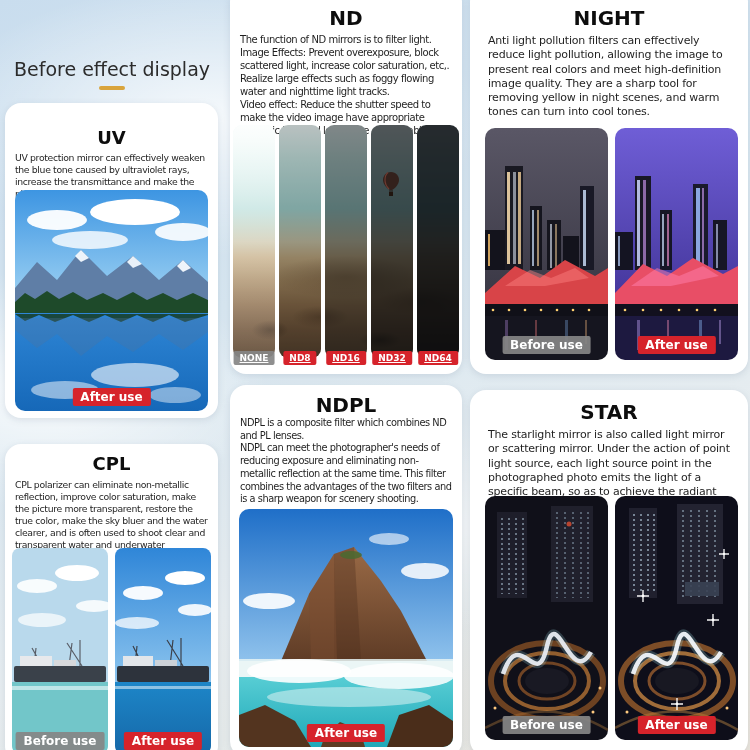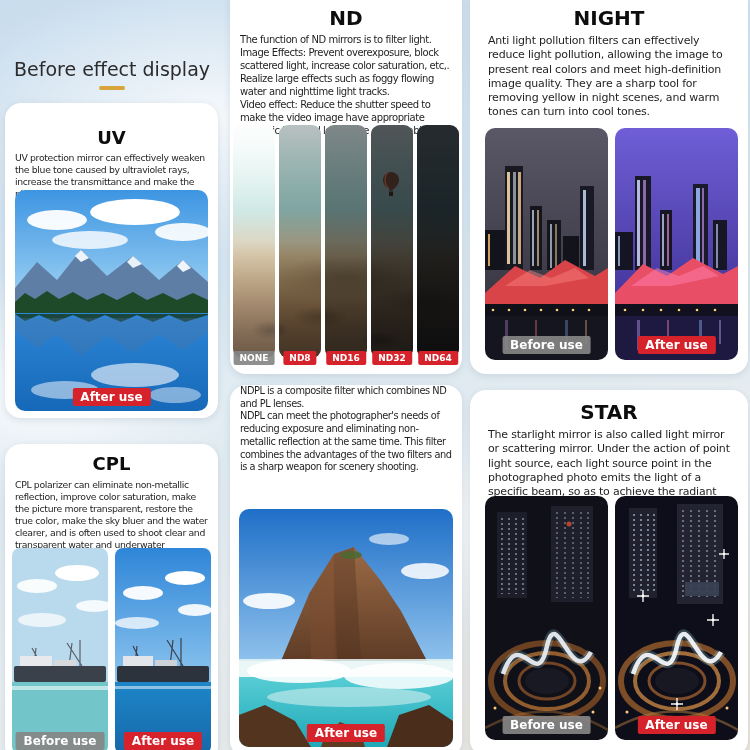--- a/index.html
+++ b/index.html
@@ -73,21 +73,21 @@
   .nd-s4 .nd-bg{background-position:-141px 0;}
   .nd-s5 .nd-bg{background-position:-187px 0;}
   .nd-shade{position:absolute;inset:0;}
   .nd-s1 .nd-shade{background:linear-gradient(to bottom,rgba(255,255,255,.8),rgba(255,255,255,.3) 55%,rgba(255,255,255,.12));}
   .nd-s2 .nd-shade{background:rgba(4,12,16,.24);}
   .nd-s3 .nd-shade{background:rgba(4,10,14,.48);}
   .nd-s4 .nd-shade{background:rgba(3,8,12,.68);}
   .nd-s5 .nd-shade{background:rgba(2,6,10,.85);}
   .nd-balloon{position:absolute;left:10px;top:46px;}
   .nd-tag{position:absolute;bottom:0;transform:translateX(-50%);color:#fff;font-size:9px;
-          font-weight:bold;padding:2px 6px;border-radius:2px;white-space:nowrap;}
+          font-weight:bold;padding:2px 6px;border-radius:2px;white-space:nowrap;text-decoration:underline;}
   .nd-tag.t1{left:24px;}.nd-tag.t2{left:70px;}.nd-tag.t3{left:116px;}.nd-tag.t4{left:162px;}.nd-tag.t5{left:208px;}
 
   
   #ndpl-card{left:230px;top:385px;width:232px;height:372px;}
   #ndpl-card .card-title{padding-top:8px;font-size:20px;}
   #ndpl-card .card-desc{margin:0 10px 0;font-size:9.8px;letter-spacing:-0.45px;}
   .ndpl-photo{position:absolute;left:9px;top:124px;width:214px;height:238px;
               border-radius:10px;overflow:hidden;}
   .ndpl-photo .tag{bottom:5px;}
 
@@ -246,20 +246,21 @@
       </div>
     <span class="nd-tag tag-gray t1">NONE</span>
     <span class="nd-tag tag-red t2">ND8</span>
     <span class="nd-tag tag-red t3">ND16</span>
     <span class="nd-tag tag-red t4">ND32</span>
     <span class="nd-tag tag-red t5">ND64</span>
   </div>
 </section>
 
 <section class="card" id="ndpl-card">
+  <h2 class="card-title">NDPL</h2>
   <p class="card-desc pre">NDPL is a composite filter which combines ND and PL lenses.
 NDPL can meet the photographer's needs of reducing exposure and eliminating non-metallic reflection at the same time. This filter combines the advantages of the two filters and is a sharp weapon for scenery shooting.</p>
   <div class="ndpl-photo">
     <svg width="214" height="238" viewBox="0 0 214 238">
       <defs>
         <linearGradient id="npsky" x1="0" y1="0" x2="0" y2="1">
           <stop offset="0" stop-color="#1f6fc8"></stop>
             <stop offset="1" stop-color="#8fc2ec"></stop>
         </linearGradient>
         <linearGradient id="nprock" x1="0" y1="0" x2="0" y2="1">

